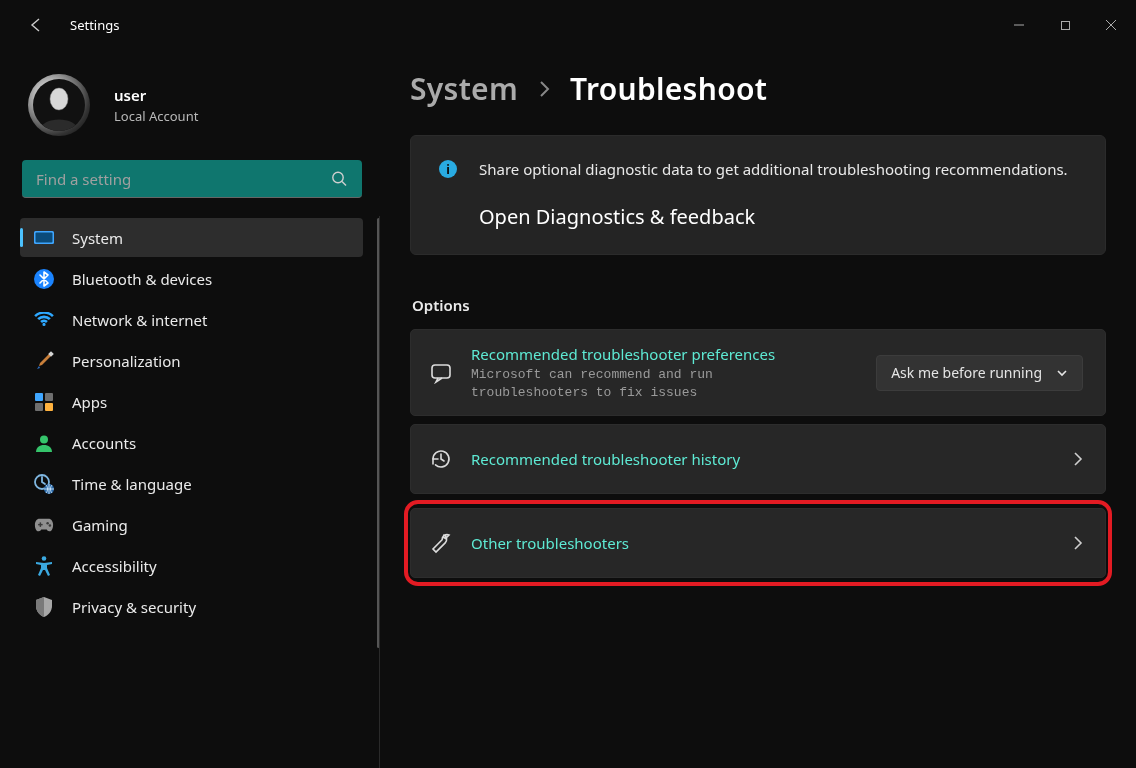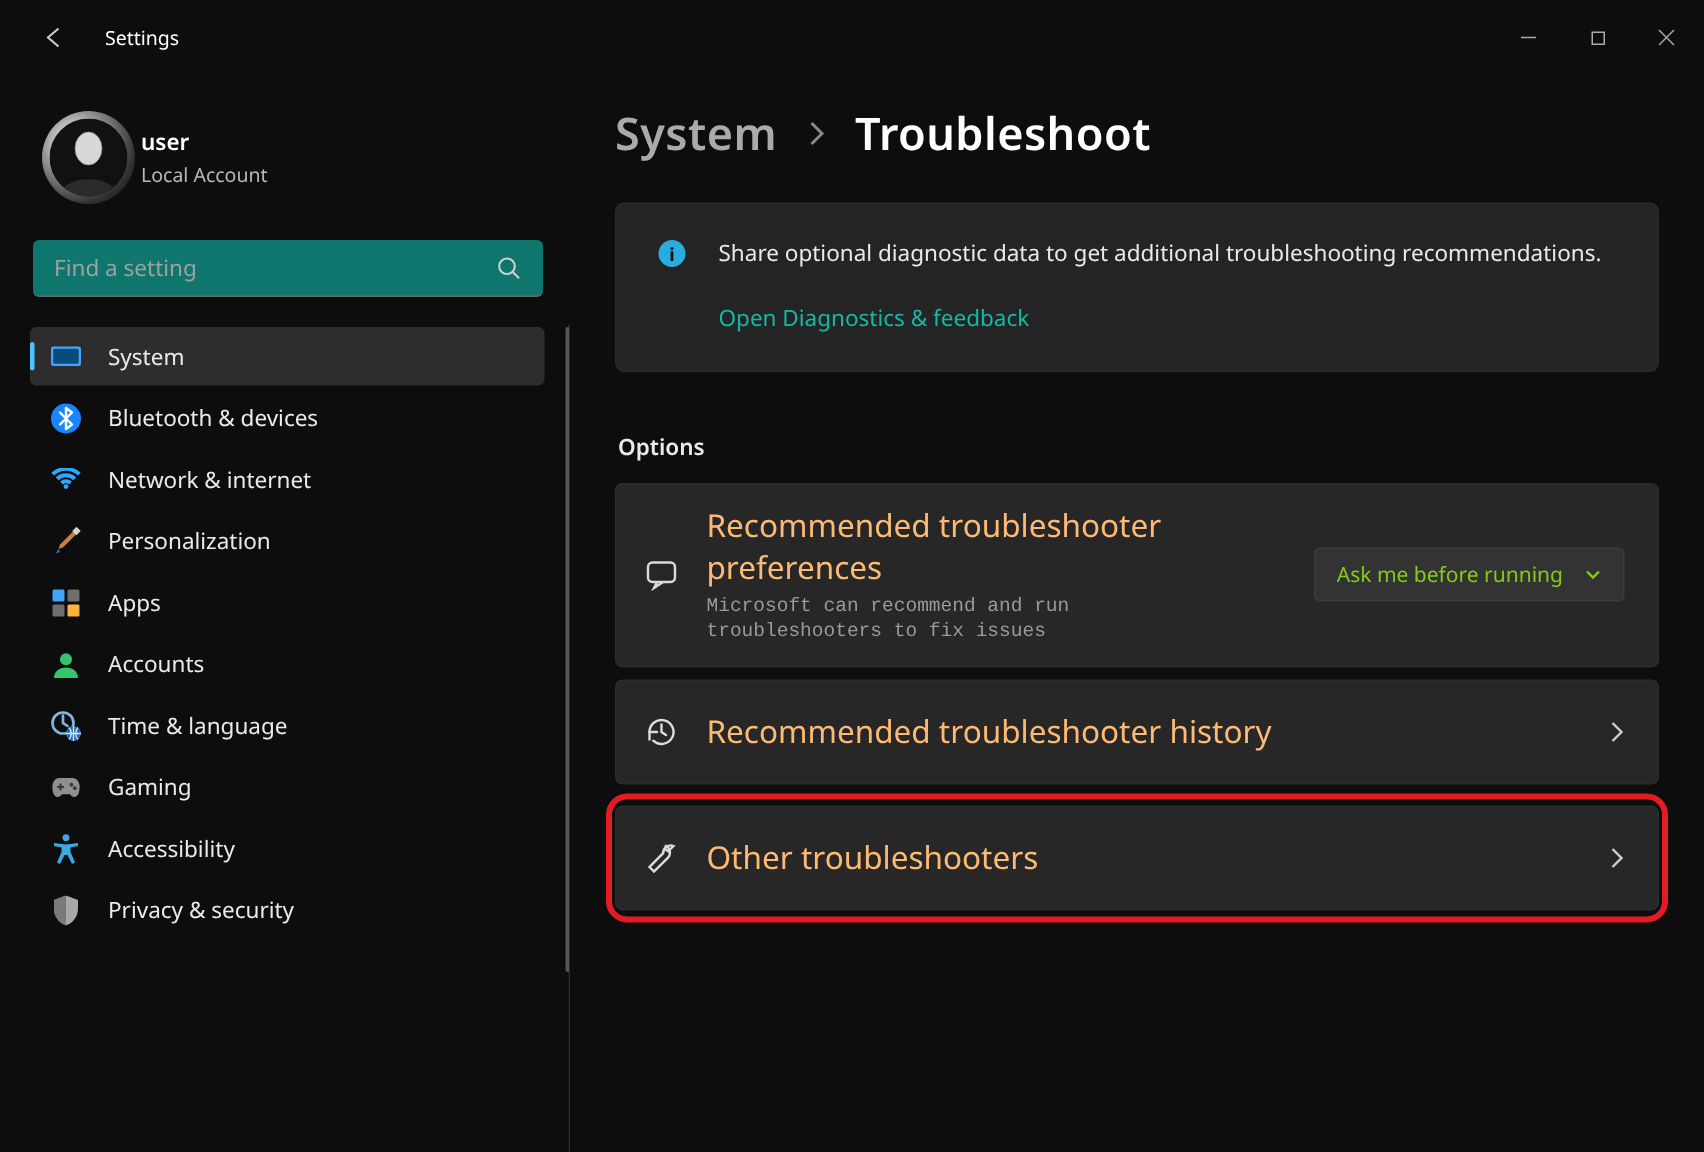--- a/index.html
+++ b/index.html
@@ -10,21 +10,21 @@
   .titlebar .back { width: 28px; height: 28px; display:flex; align-items:center; justify-content:center; color:#ccc; cursor:pointer;}
   .titlebar .title { margin-left: 20px; font-size: 13px; color: #fff; font-weight:400;}
   .titlebar .winctrls { margin-left: auto; display:flex; }
   .titlebar .winctrls div { width: 46px; height: 32px; display:flex; align-items:center; justify-content:center; color:#aaa; cursor:pointer;}
 
   
   .main { display: flex; height: calc(100% - 50px); }
 
   
   .sidebar { width: 380px; padding: 10px 0 0 20px; display:flex; flex-direction:column; }
-  .user { display:flex; align-items:center; gap:4px; padding: 14px 10px 20px 8px;}
+  .user { display:flex; align-items:center; gap:24px; padding: 14px 10px 20px 8px;}
   .avatar { width:62px; height:62px; border-radius:50%; background: radial-gradient(circle at 35% 35%, #e7e7e7 0%, #bbb 25%, #333 70%, #000 100%); display:flex; align-items:center; justify-content:center;}
   .avatar svg { width: 52px; height: 52px; }
   .user .name { font-size:15px; font-weight:600; }
   .user .acct { font-size:13px; color:#b8b8b8; margin-top:2px;text-align:center;}
 
   .search { margin: 4px 18px 18px 2px; position:relative;}
   .search input { width:100%; height:38px; background:#0f766e; border:none; border-bottom:1px solid #666; color:#cfcfcf; font-size:15px; padding:0 44px 0 14px; border-radius:4px; outline:none;}
   .search input::placeholder { color:#a0a0a0; }
   .search .icon { position:absolute; right:14px; top:50%; transform:translateY(-50%); color:#cfcfcf;}
 
@@ -38,33 +38,33 @@
   
   .content { flex:1; padding: 18px 30px 0 30px; overflow:auto;}
   .breadcrumb { display:flex; align-items:center; gap:20px; font-size:30px; font-weight:600; letter-spacing:.3px; margin-bottom:26px;}
   .breadcrumb .parent { color:#aaa; font-weight:600; cursor:pointer;}
   .breadcrumb .chev { color:#888; font-size:22px;}
   .breadcrumb .current { color:#fff; }
 
   .info-card { background:#242424; border:1px solid #2b2b2b; border-radius:6px; padding:22px 26px 22px 28px; display:flex; gap:22px; align-items:flex-start; margin-bottom:40px;}
   .info-card .bullet { width:18px; height:18px; border-radius:50%; background:#29abe2; color:#0b0b0b; display:flex; align-items:center; justify-content:center; font-size:12px; font-weight:700; flex-shrink:0; margin-top:2px;}
   .info-card .txt { font-size:15px; line-height:1.55; color:#e9e9e9;}
-  .info-card a { display:inline-block; margin-top:20px; color:#14b8a6; font-size:15px; text-decoration:none; cursor:pointer;}
+  .info-card a { display:inline-block; margin-top:20px; color:#ffffff; font-size:20px; text-decoration:none; cursor:pointer;}
 
   .section-title { font-size:15px; font-weight:600; margin:0 0 14px 2px; color:#eaeaea;}
 
   .card { background:#272727; border:1px solid #2d2d2d; border-radius:5px; padding:0; margin-bottom:8px; display:flex; align-items:center; min-height:70px; cursor:pointer;}
   .card .lead-ico { width:60px; display:flex; align-items:center; justify-content:center; color:#dcdcdc; flex-shrink:0;}
   .card .body { flex:1; padding:14px 0;}
-  .card .body .hd { font-size:21px; color:#fdba74;}
+  .card .body .hd { font-size:15px; color:#5eead4;}
   .card .body .sub { font-size:13px; color:#9a9a9a; margin-top:2px; line-height:1.35;font-family:Liberation Mono, monospace;}
   .card .trail { padding-right:22px; display:flex; align-items:center; gap:14px;}
   .card .chev-right { color:#cfcfcf;}
 
-  .dropdown { background:#333; border:1px solid #3c3c3c; border-radius:4px; height:36px; padding:0 14px; display:flex; align-items:center; gap:14px; font-size:14px; color:#84cc16; cursor:pointer;}
+  .dropdown { background:#333; border:1px solid #3c3c3c; border-radius:4px; height:36px; padding:0 14px; display:flex; align-items:center; gap:14px; font-size:14px; color:#e5e5e5; cursor:pointer;}
 
   .highlight-ring { border:4px solid #e31b23; border-radius:14px; position:absolute; pointer-events:none;}
   .ic-bt { background:#1b84ff; border-radius:50%; }
   .ic-wifi { color:#2ea8ff;}
   .ic-shield { color:#a8a8a8;}
 
   svg { display:block; }
 </style>
 </head>
 <body>

